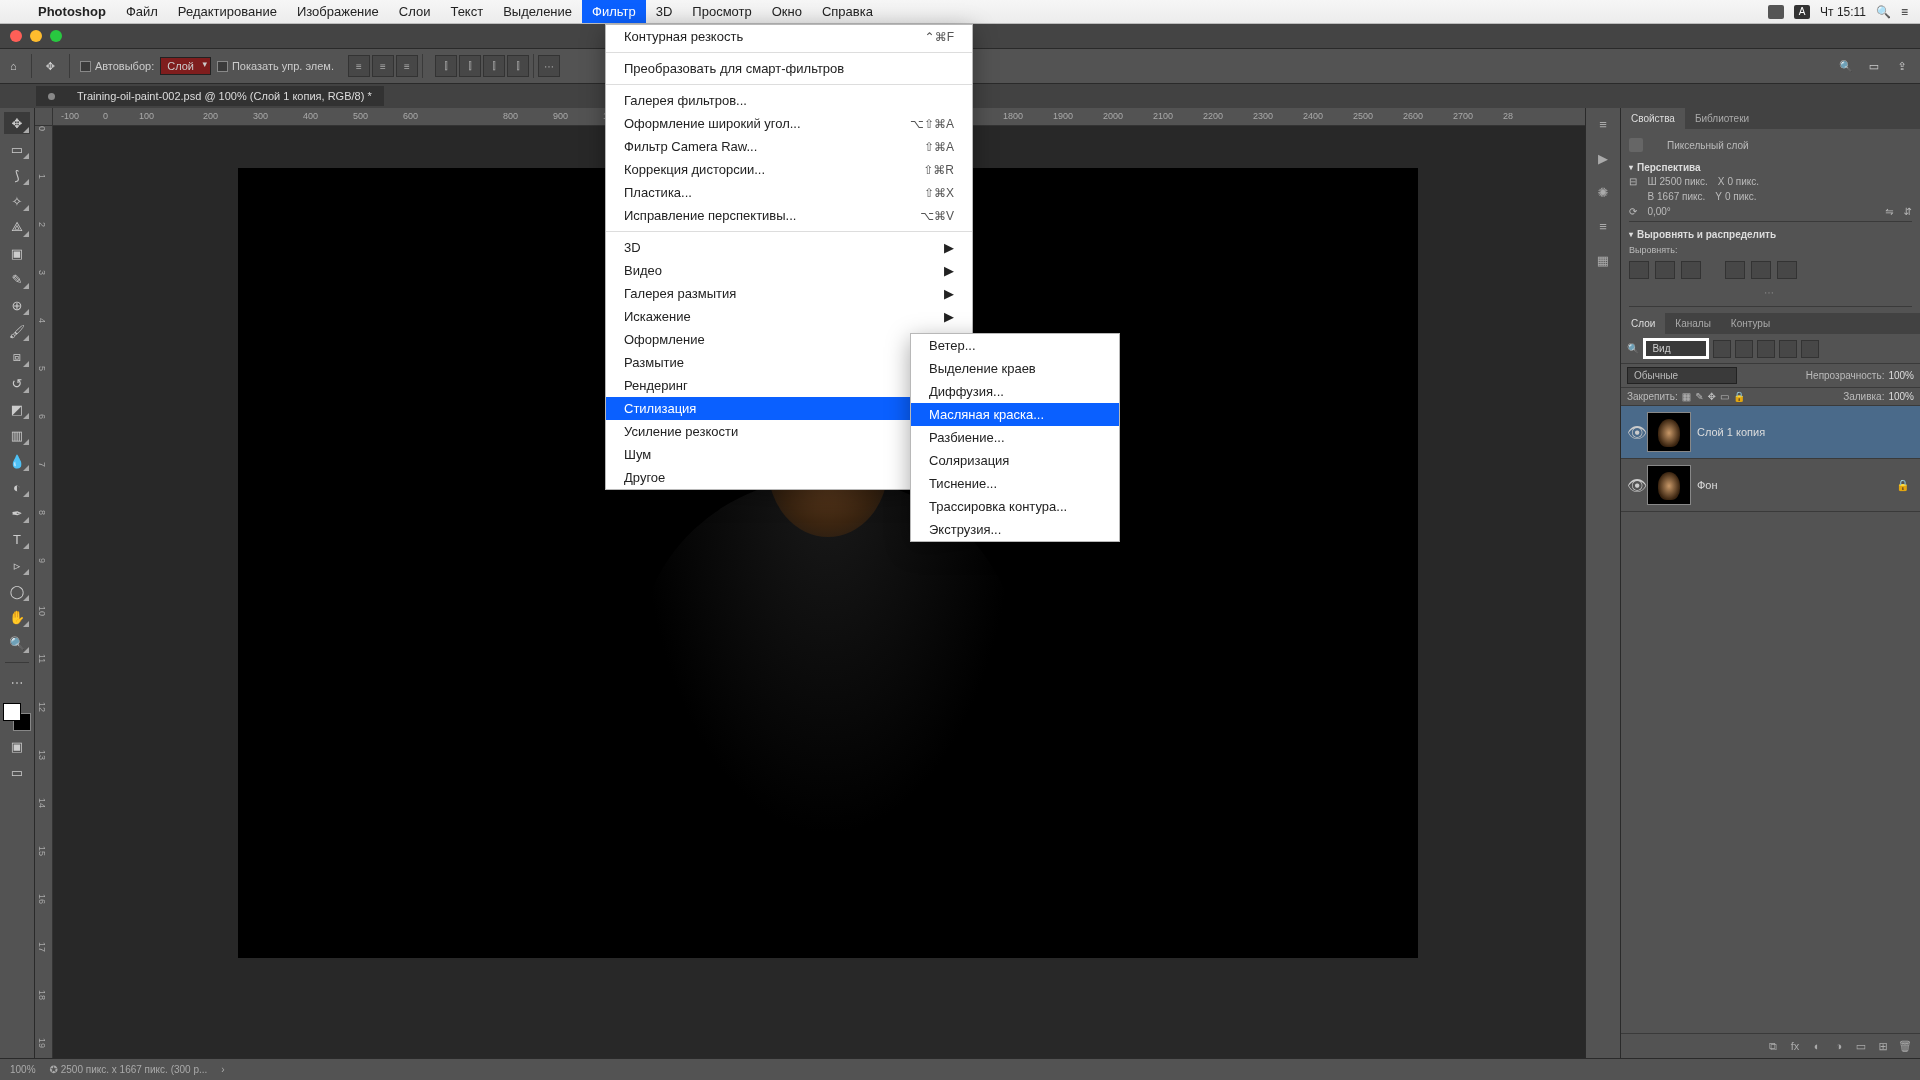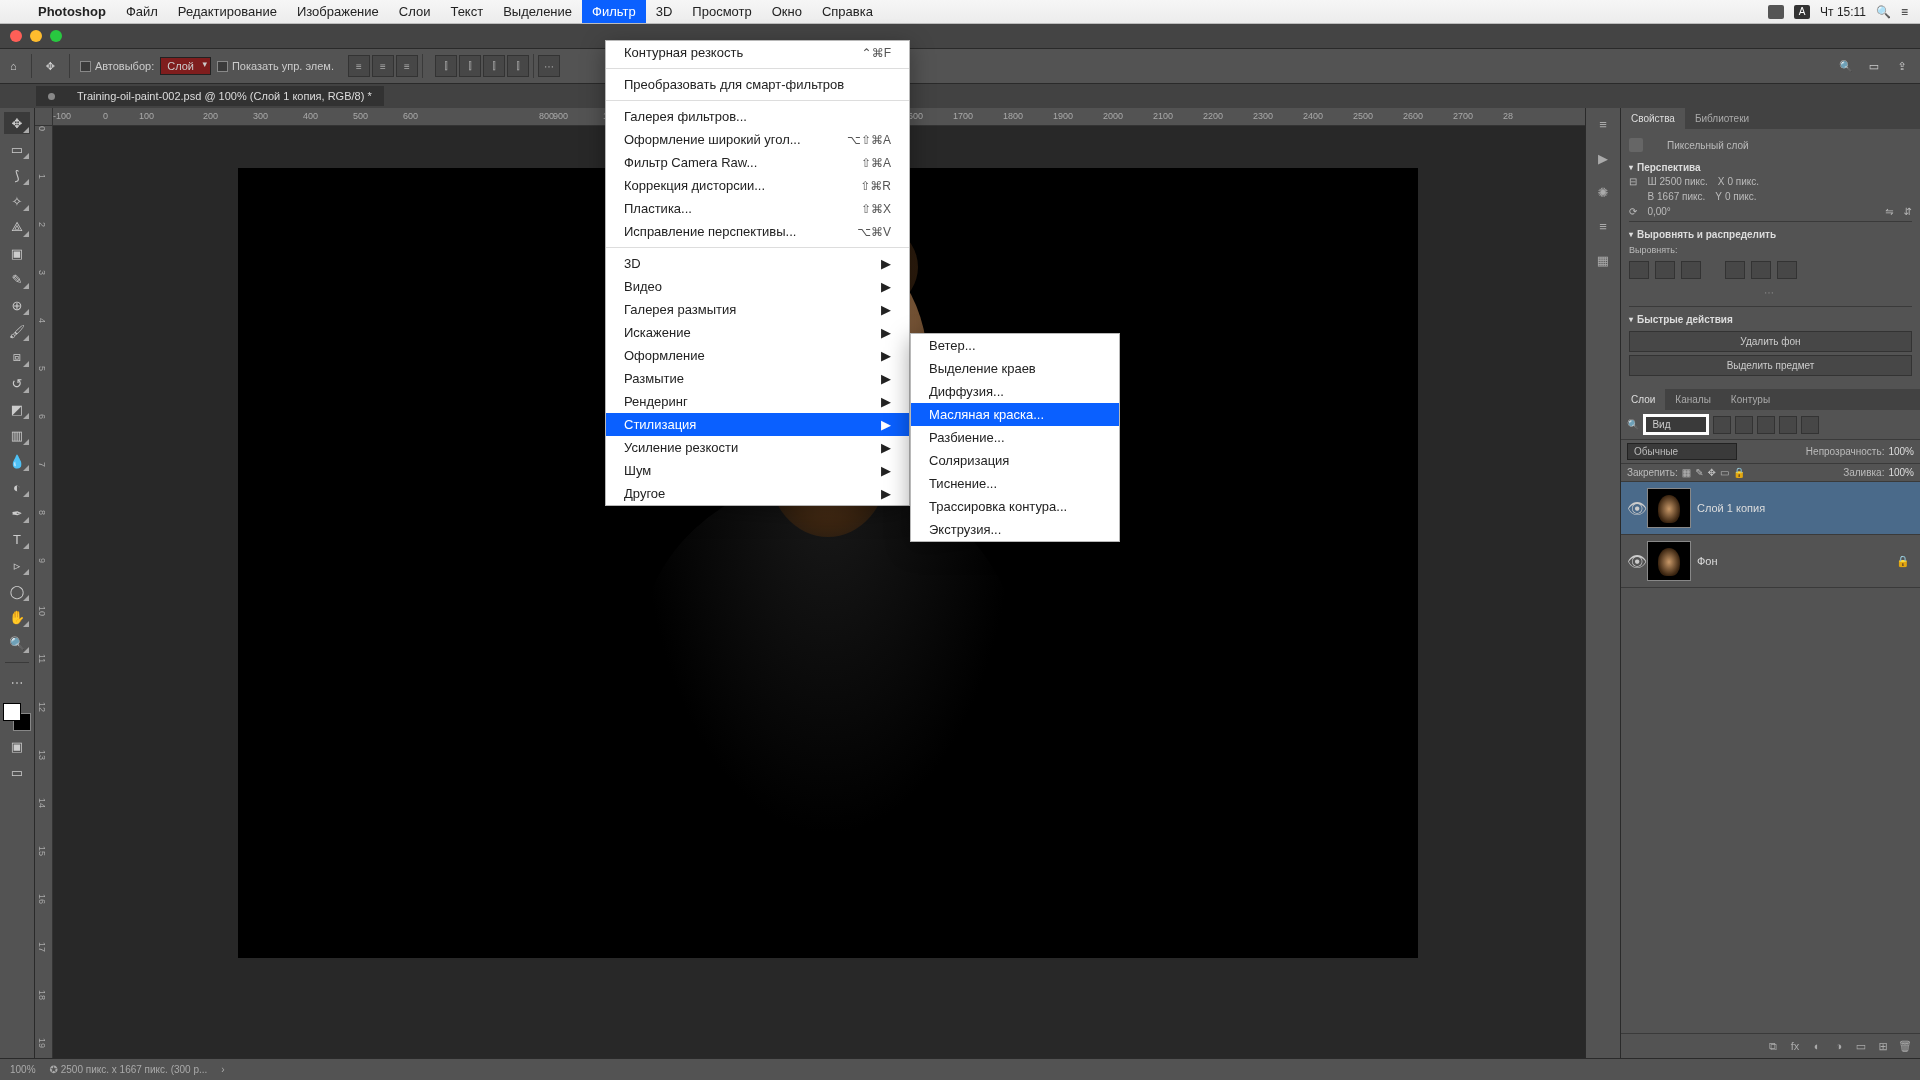--- a/index.html
+++ b/index.html
@@ -111,21 +111,21 @@
 .layerfoot{display:flex;gap:4px;justify-content:flex-end;padding:4px 6px;border-top:1px solid #3a3a3a;}
 .layerfoot .fb{width:18px;height:16px;color:#aaa;display:flex;align-items:center;justify-content:center;font-size:11px;}
 
 
 .dropdown{position:absolute;background:#fff;border:1px solid #b8b8b8;box-shadow:0 6px 22px rgba(0,0,0,.35);font-size:13px;color:#222;}
 .dropdown .di{padding:4px 18px 4px 18px;display:flex;align-items:center;white-space:nowrap;}
 .dropdown .di .sc{margin-left:auto;padding-left:30px;color:#555;font-size:12px;}
 .dropdown .di .arr{margin-left:auto;padding-left:40px;}
 .dropdown .di.hl{background:#0a60ff;color:#fff;}
 .dropdown .dsep{height:1px;background:#ddd;margin:4px 0;}
-.dd1{top:24px;left:605px;width:305px;margin-top:16px;}
+.dd1{top:24px;left:605px;width:368px;}
 .dd2{top:333px;left:910px;width:210px;}
 
 
 .status{position:absolute;left:0;right:0;bottom:0;height:22px;background:#535353;color:#aaa;font-size:10px;display:flex;align-items:center;padding:0 10px;gap:14px;border-top:1px solid #2a2a2a;}
 </style>
 </head>
 <body>
 
 <div class="mac-menubar">
   <div class="apple"></div>
@@ -232,30 +232,30 @@
         <div class="fg"></div>
       </div>
     <div class="tool">▣</div>
     <div class="tool">▭</div>
   </div>
 
   <div class="workarea">
     <div class="ruler-h">
       <div class="corner"></div>
       <div class="ticks" id="hticks">
-          <span class="tick" style="left: 0px;">-100</span>
+          <span class="tick" style="left: 8px;">-100</span>
           <span class="tick" style="left: 50px;">0</span>
           <span class="tick" style="left: 86px;">100</span>
           <span class="tick" style="left: 150px;">200</span>
           <span class="tick" style="left: 200px;">300</span>
           <span class="tick" style="left: 250px;">400</span>
           <span class="tick" style="left: 300px;">500</span>
           <span class="tick" style="left: 350px;">600</span>
           <span class="tick" style="left: 400px; margin-top: 40px;">700</span>
-          <span class="tick" style="left: 450px; margin-left: 36px;">800</span>
+          <span class="tick" style="left: 450px;">800</span>
           <span class="tick" style="left: 500px;">900</span>
           <span class="tick" style="left: 550px;">1000</span>
           <span class="tick" style="left: 600px;">1100</span>
           <span class="tick" style="left: 650px;">1200</span>
           <span class="tick" style="left: 700px;">1300</span>
           <span class="tick" style="left: 750px;">1400</span>
           <span class="tick" style="left: 800px;">1500</span>
           <span class="tick" style="left: 850px;">1600</span>
           <span class="tick" style="left: 900px;">1700</span>
           <span class="tick" style="left: 950px;">1800</span>
@@ -364,25 +364,20 @@
           <div class="ab"></div>
           <div class="ab"></div>
           <div class="ab"></div>
           <div style="width:12px"></div>
           <div class="ab"></div>
           <div class="ab"></div>
           <div class="ab"></div>
         </div>
         <div class="more">⋯</div>
       </div>
-      <div class="prop-sect" style="border:none;">
-        <div class="hd">Быстрые действия</div>
-        <div class="qa-btn">Удалить фон</div>
-        <div class="qa-btn">Выделить предмет</div>
-      </div>
     </div>
 
     <div class="layers">
       <div class="panel-tabs">
         <div class="pt act">Слои</div>
         <div class="pt">Каналы</div>
         <div class="pt">Контуры</div>
       </div>
       <div class="layer-controls">
         <span>🔍</span>

